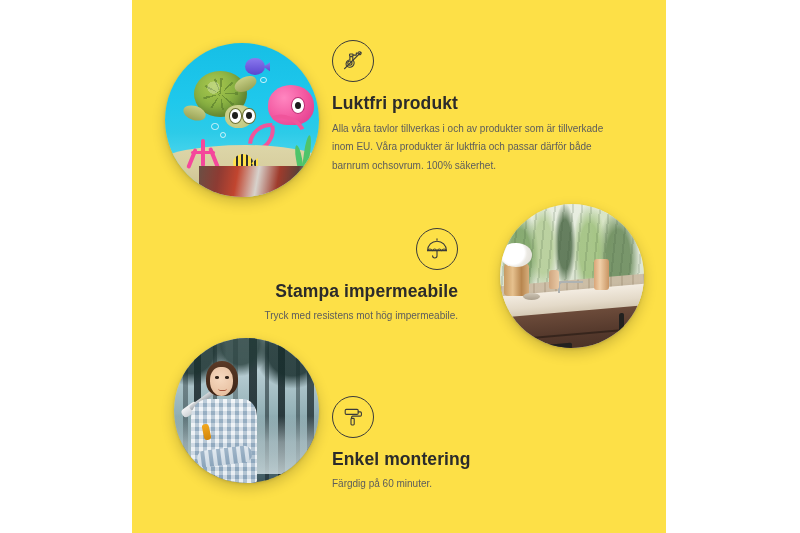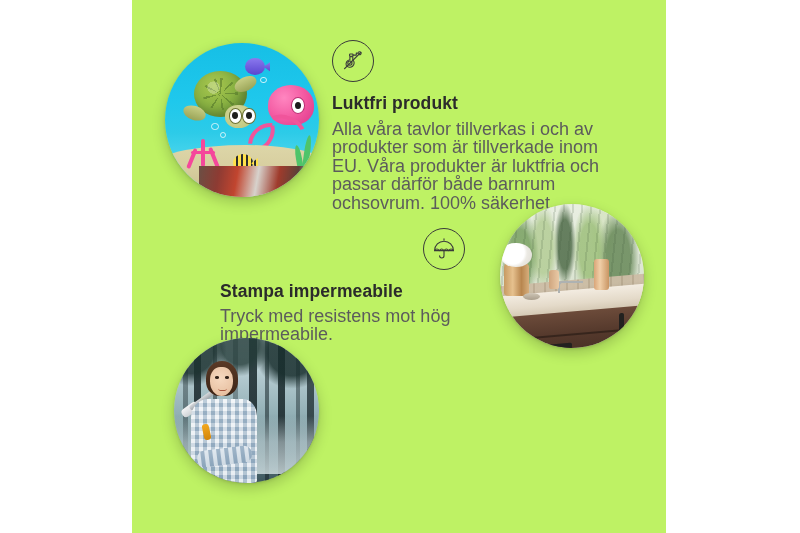--- a/index.html
+++ b/index.html
@@ -19,21 +19,21 @@
     height: 533px;
     background: #ffffff;
   }
   
   .panel {
     position: absolute;
     left: 132px;
     top: 0;
     width: 534px;
     height: 533px;
-    background: #bef264;
+    background: #fde047;
     overflow: hidden;
   }
 
   
   .feature {
     position: absolute;
   }
   .icon-circle {
     width: 42px;
     height: 42px;
@@ -49,21 +49,21 @@
   .f-title {
     color: #2b2b2b;
     font-size: 17.5px;
     font-weight: bold;
     letter-spacing: .1px;
     line-height: 22px;
     white-space: nowrap;
   }
   .f-body {
     color: #5c5c5c;
-    font-size: 18px;
+    font-size: 10px;
     line-height: 18.4px;
     font-weight: normal;
   }
 
   
   .photo {
     position: absolute;
     border-radius: 50%;
     overflow: hidden;
     box-shadow: 0 5px 14px rgba(0,0,0,.20), 0 1px 3px rgba(0,0,0,.12);
@@ -372,21 +372,21 @@
         <div class="bath-handle h2"></div>
         <div class="bath-tap"></div>
         <div class="bath-bottle"></div>
         <div class="bath-candle"></div>
         <div class="bath-vase"></div>
         <div class="bath-flower"></div>
         <div class="bath-soap"></div>
       </div>
     </div>
 
-    <div class="feature" style="left:88px; top:228px; width:245px; text-align:left;">
+    <div class="feature" style="left:81px; top:228px; width:245px; text-align:right;">
       <div class="icon-circle" style="margin-left:auto;">
         <svg width="26" height="26" viewBox="0 0 26 26" aria-hidden="true">
           <g fill="none" stroke="#3a3a3a" stroke-width="1.1" stroke-linecap="round" stroke-linejoin="round">
             <path d="M3.6 14.6 a9.4 9.4 0 0 1 18.8 0 z"></path>
             <path d="M3.6 14.6 q2.35 -3.1 4.7 0 q2.35 -3.1 4.7 0 q2.35 -3.1 4.7 0 q2.35 -3.1 4.7 0"></path>
             <line x1="13" y1="4.1" x2="13" y2="2.9"></line>
             <path d="M13 14.6 v5.2 a2.2 2.2 0 0 1 -4.4 0"></path>
           </g>
         </svg>
       </div>
@@ -416,15 +416,28 @@
         <div class="w-face"></div>
         <div class="w-eye l"></div>
         <div class="w-eye r"></div>
         <div class="w-smile"></div>
         <div class="w-body"></div>
         <div class="w-arm"></div>
         <div class="roller-grip"></div>
       </div>
     </div>
 
+    <div class="feature" style="left:200px; top:396px; width:280px; text-align:left;">
+      <div class="icon-circle">
+        <svg width="26" height="26" viewBox="0 0 26 26" aria-hidden="true">
+          <g fill="none" stroke="#3a3a3a" stroke-width="1.1" stroke-linecap="round" stroke-linejoin="round">
+            <rect x="5.2" y="5.4" width="13.0" height="5.0" rx="1.2"></rect>
+            <path d="M18.2 7.9 h2.1 a1.1 1.1 0 0 1 1.1 1.1 v2.0 a1.1 1.1 0 0 1 -1.1 1.1 h-7.6 a1.1 1.1 0 0 0 -1.1 1.1 v1.2"></path>
+            <rect x="11.0" y="14.4" width="3.2" height="6.6" rx="0.9"></rect>
+          </g>
+        </svg>
+      </div>
+      <div class="f-title" style="margin-top:10px;">Enkel montering</div>
+      <div class="f-body" style="margin-top:5px;">Färgdig på 60 minuter.</div>
+    </div>
 
   </div>
 </div>
 
 </body></html>

